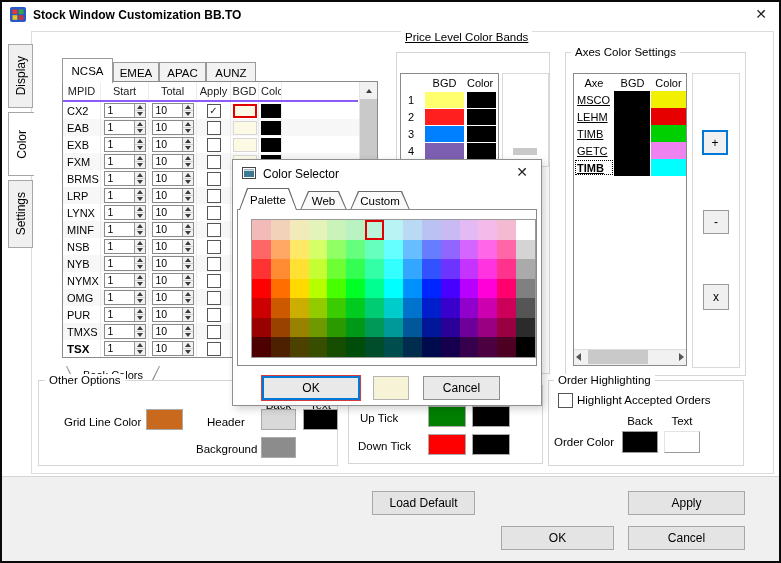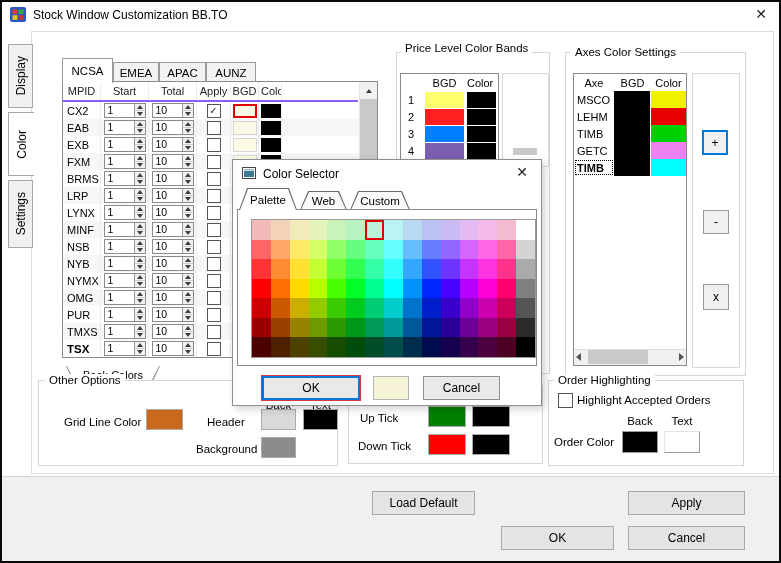--- a/index.html
+++ b/index.html
@@ -1,21 +1,21 @@
 <!DOCTYPE html>
 <html><head>
 <meta charset="utf-8">
 <style>
   html,body{margin:0;padding:0;background:#fff;}
   .win{position:relative;width:781px;height:563px;box-sizing:border-box;border:2px solid #0a0a0a;
        background:#fff;font-family:"Liberation Sans",sans-serif;color:#000;overflow:hidden;}
   
   .titlebar{position:absolute;left:0;top:0;right:0;height:27px;background:#fff;}
   .app-icon{position:absolute;left:8px;top:5px;}
-  .win-title{position:absolute;left:31px;top:6px;font-size:12px;}
+  .win-title{position:absolute;left:31px;top:6px;font-size:12px;font-weight:bold;}
   .win-close{position:absolute;right:12px;top:4px;font-size:14px;color:#222;cursor:default;}
   
   .side-tab{position:absolute;left:6px;width:23px;border:1px solid #a6a6a6;background:#f0f0f0;
             display:flex;align-items:center;justify-content:center;}
   .side-tab span{writing-mode:vertical-rl;transform:rotate(180deg);font-size:12px;}
   .side-tab.sel{background:#fff;border-right:none;width:25px;z-index:3;}
   .panel{position:absolute;left:29px;top:29px;width:741px;height:441px;border:1px solid #dcdcdc;background:#fff;}
   
   .rtab{position:absolute;border:1px solid #9a9a9a;background:#f2f2f2;display:flex;align-items:center;justify-content:center;font-size:11.5px;}
   .rtab.sel{background:#fff;border-bottom:none;z-index:2;}
@@ -63,21 +63,21 @@
   .pc-sw{width:29px;height:16px;}
   .pside{position:absolute;left:500px;top:71px;width:45px;height:92px;border:1px solid #d9d9d9;}
   .pside-btn{position:absolute;left:10px;top:74px;width:24px;height:7px;background:#c8c8c8;}
   
   .atable{position:absolute;left:571px;top:71px;width:114px;height:293px;border:1px solid #8a8a8a;background:#fff;box-sizing:border-box;}
   .at-head{display:flex;height:17px;font-size:11px;}
   .aa{width:40px;display:flex;align-items:center;justify-content:center;}
   .ab{width:37px;display:flex;align-items:center;justify-content:center;}
   .ac{width:35px;display:flex;align-items:center;justify-content:center;}
   .arow{display:flex;height:17px;}
-  .arow .aa{justify-content:flex-start;padding-left:3px;box-sizing:border-box;font-size:11px;}
+  .arow .aa{justify-content:flex-start;padding-left:3px;box-sizing:border-box;font-size:11px;text-decoration:underline;}
   .arow .aa.bold{font-weight:bold;}
   .arow .aa.focus{outline:1px dotted #000;outline-offset:-2px;}
   .ab-sw,.ac-sw{width:100%;height:100%;}
   .arow .ab{border-right:1px solid #fff;box-sizing:border-box;}
   .hscroll{position:absolute;left:0;right:0;bottom:0;height:15px;background:#f1f1f1;border-top:1px solid #dcdcdc;}
   .hs-left{position:absolute;left:2px;top:3px;}
   .hs-right{position:absolute;right:2px;top:3px;}
   .tri-left{width:0;height:0;border-top:4px solid transparent;border-bottom:4px solid transparent;border-right:5px solid #555;}
   .tri-right{width:0;height:0;border-top:4px solid transparent;border-bottom:4px solid transparent;border-left:5px solid #555;}
   .hs-thumb{position:absolute;left:14px;top:0;width:60px;height:14px;background:#c9c9c9;}
@@ -748,21 +748,21 @@
       <div class="vs-thumb"></div>
     </div>
   </div>
 
   <div class="btab">
     <div class="outer"></div>
     <div class="inner">Book Colors</div>
   </div>
 
   <div class="group" style="left:394px;top:50px;width:152px;height:320px;"></div>
-  <div class="gtitle" style="left:399px;top:40px;">Price Level Color Bands</div>
+  <div class="gtitle" style="left:399px;top:29px;text-decoration:underline;">Price Level Color Bands</div>
   <div class="ptable">
     <div class="pt-head">
       <div class="pn"></div>
       <div class="pb">BGD</div>
       <div class="pc">Color</div>
     </div>
     <div>
         <div class="prow">
           <div class="pn">1</div>
           <div class="pb">

